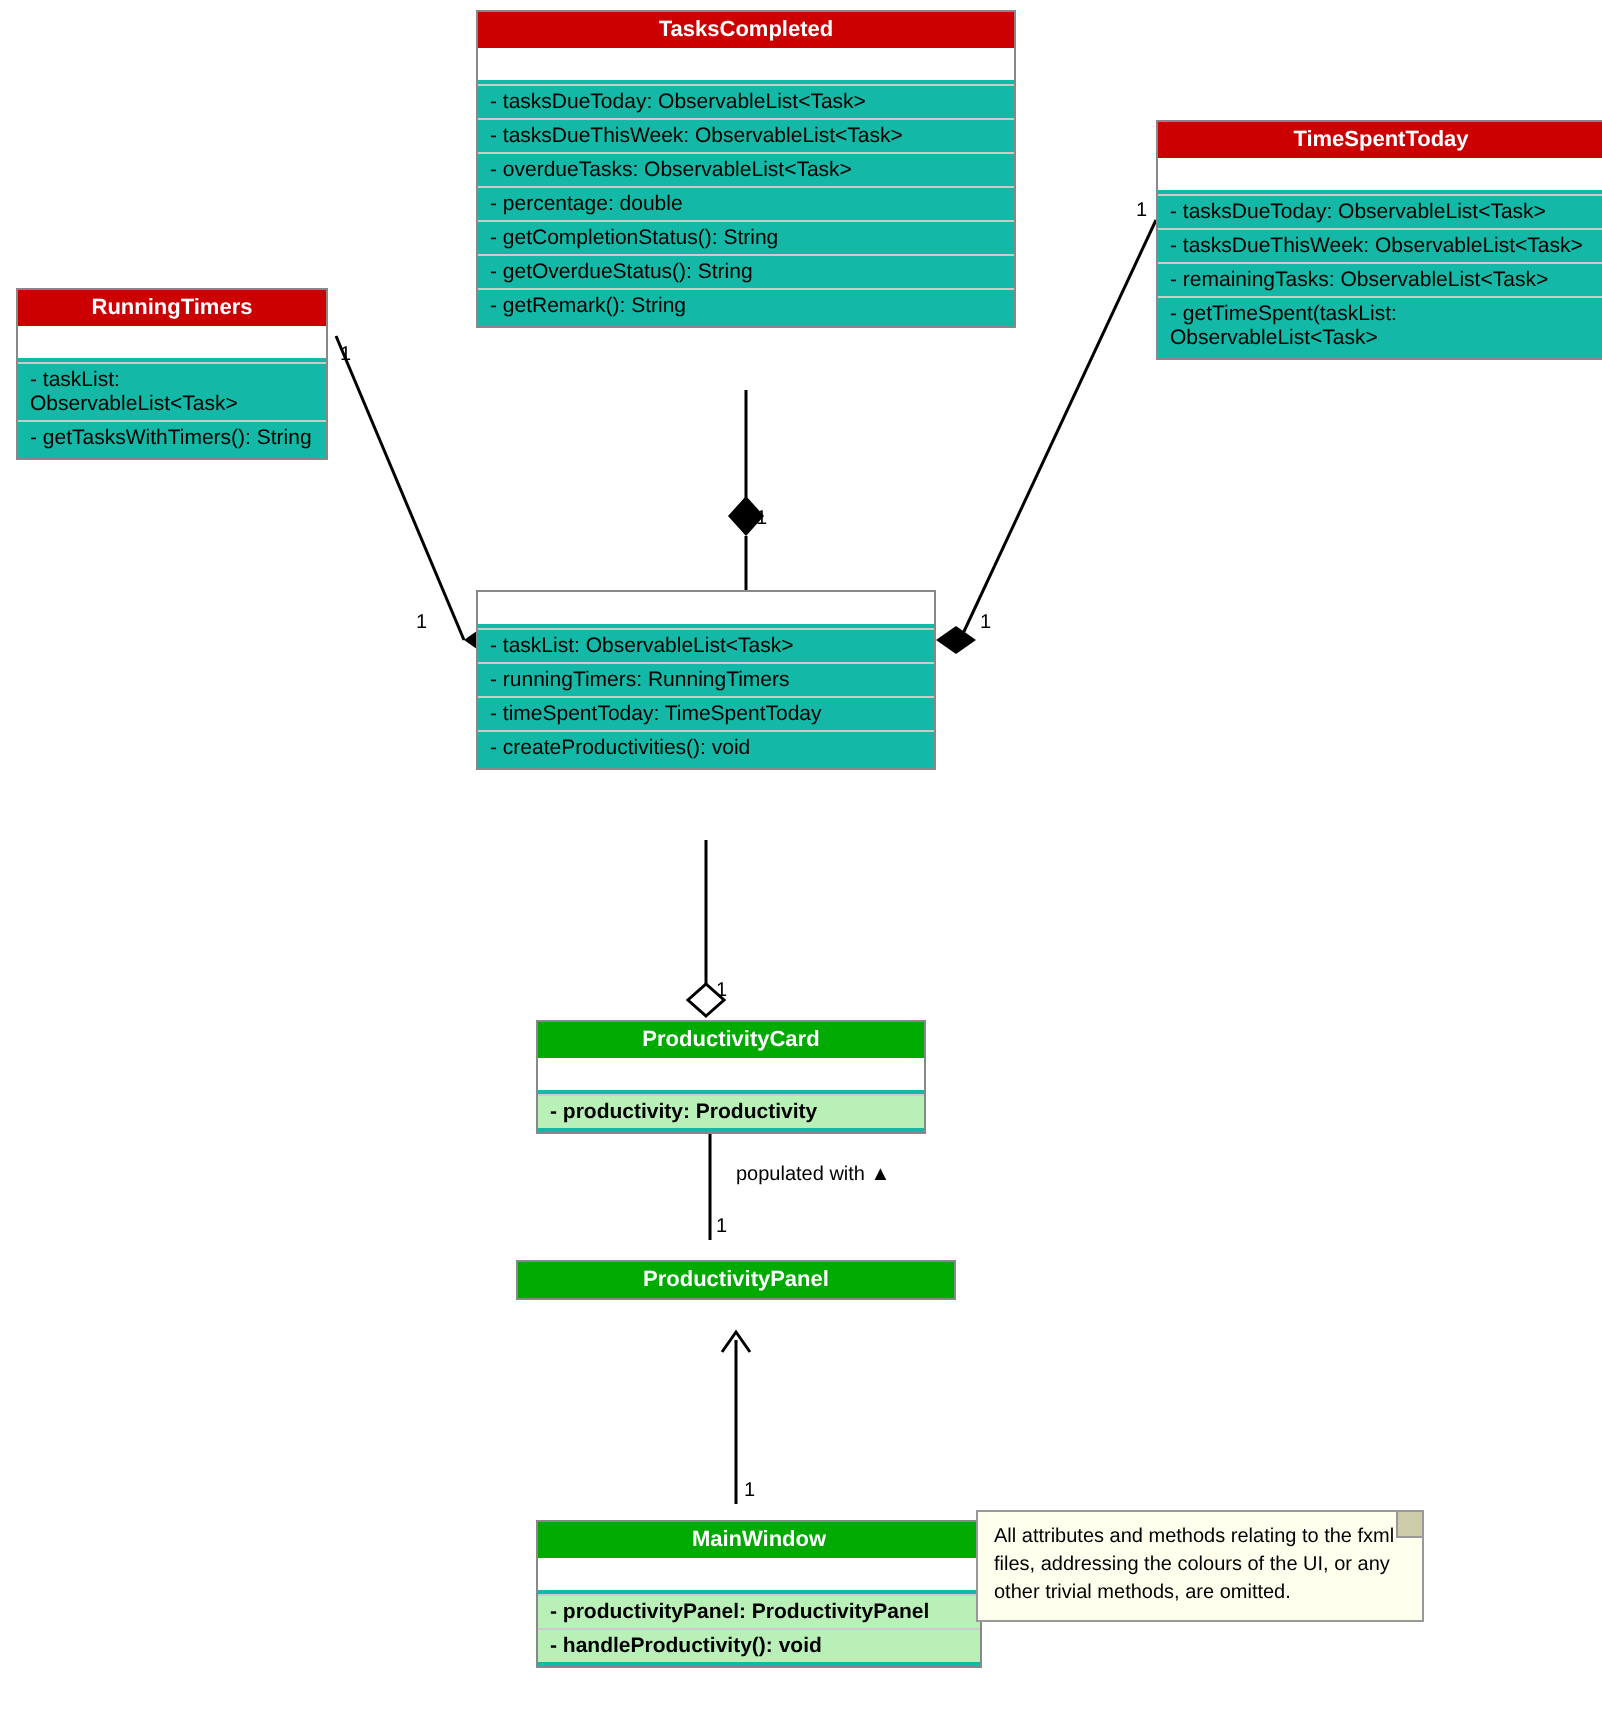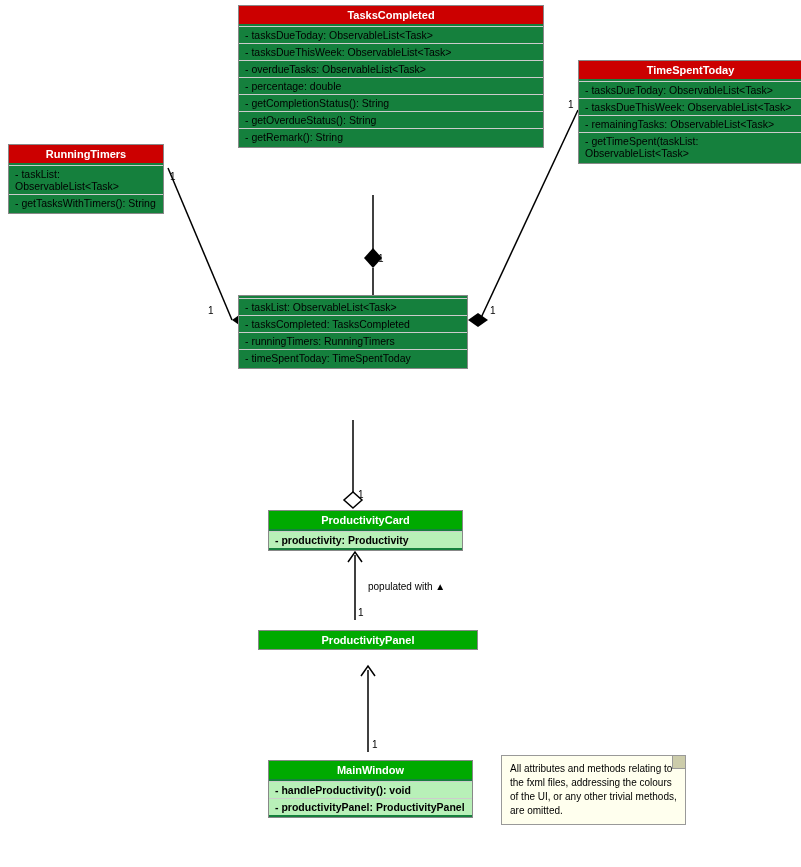--- a/index.html
+++ b/index.html
@@ -30,22 +30,23 @@
       background: #fff;
     }
     .uml-class .class-header {
       padding: 3px 6px;
       font-weight: bold;
       text-align: center;
       color: #fff;
       font-size: 11px;
     }
     .uml-class .class-body {
-      background: #15803d;
+      background: #14b8a6;
       padding: 2px 0;
+      margin-top: 16px;
     }
     .uml-class .class-row {
       padding: 2px 6px;
       font-size: 10.5px;
       color: #000;
       border-top: 1px solid #ccc;
     }
     .red-header { background: #cc0000; }
     .green-header { background: #00aa00; }
     .green-body { background: #b8f0b8; font-weight: bold; }
@@ -114,21 +115,21 @@
 
     <text x="368" y="590" class="label-text">populated with ▲</text>
     <text x="358" y="616" class="label-text">1</text>
 
     <line x1="368" y1="670" x2="368" y2="752" stroke="#000" stroke-width="1.5"></line>
 
     <polyline points="361,676 368,666 375,676" fill="none" stroke="#000" stroke-width="1.5"></polyline>
     <text x="372" y="748" class="label-text">1</text>
   </svg>
 
-  <div class="uml-class" style="left:238px; top:5px; width:306px;">
+  <div class="uml-class" style="left:238px; top:5px; width:270px;">
     <div class="class-header red-header">TasksCompleted</div>
     <div class="class-body">
       <div class="class-row">- tasksDueToday: ObservableList&lt;Task&gt;</div>
       <div class="class-row">- tasksDueThisWeek: ObservableList&lt;Task&gt;</div>
       <div class="class-row">- overdueTasks: ObservableList&lt;Task&gt;</div>
       <div class="class-row">- percentage: double</div>
       <div class="class-row">- getCompletionStatus(): String</div>
       <div class="class-row">- getOverdueStatus(): String</div>
       <div class="class-row">- getRemark(): String</div>
     </div>
@@ -148,42 +149,42 @@
     <div class="class-header red-header">RunningTimers</div>
     <div class="class-body">
       <div class="class-row">- taskList: ObservableList&lt;Task&gt;</div>
       <div class="class-row">- getTasksWithTimers(): String</div>
     </div>
   </div>
 
   <div class="uml-class" style="left:238px; top:295px; width:230px;">
     <div class="class-body">
       <div class="class-row">- taskList: ObservableList&lt;Task&gt;</div>
-      <div class="class-row">- tasksCompleted: TasksCompleted</div>
       <div class="class-row">- runningTimers: RunningTimers</div>
       <div class="class-row">- timeSpentToday: TimeSpentToday</div>
+      <div class="class-row">- createProductivities(): void</div>
     </div>
   </div>
 
   <div class="uml-class" style="left:268px; top:510px; width:195px;">
     <div class="class-header green-header">ProductivityCard</div>
     <div class="class-body green-body">
       <div class="class-row" style="background:#b8f0b8;">- productivity: Productivity</div>
     </div>
   </div>
 
   <div class="uml-class" style="left:258px; top:630px; width:220px;">
     <div class="class-header green-header">ProductivityPanel</div>
   </div>
 
-  <div class="uml-class" style="left:268px; top:760px; width:205px;">
+  <div class="uml-class" style="left:268px; top:760px; width:223px;">
     <div class="class-header green-header">MainWindow</div>
     <div class="class-body green-body">
+      <div class="class-row" style="background:#b8f0b8;">- productivityPanel: ProductivityPanel</div>
       <div class="class-row" style="background:#b8f0b8;">- handleProductivity(): void</div>
-      <div class="class-row" style="background:#b8f0b8;">- productivityPanel: ProductivityPanel</div>
     </div>
   </div>
 
-  <div class="note-box" style="left:488px; top:755px; width:185px;margin-left:13px;">
+  <div class="note-box" style="left:488px; top:755px; width:224px;">
     <span>All attributes and methods relating to the fxml files, addressing the colours of the UI, or any other trivial methods, are omitted.</span>
   </div>
 
 </div>
 
 </body></html>

